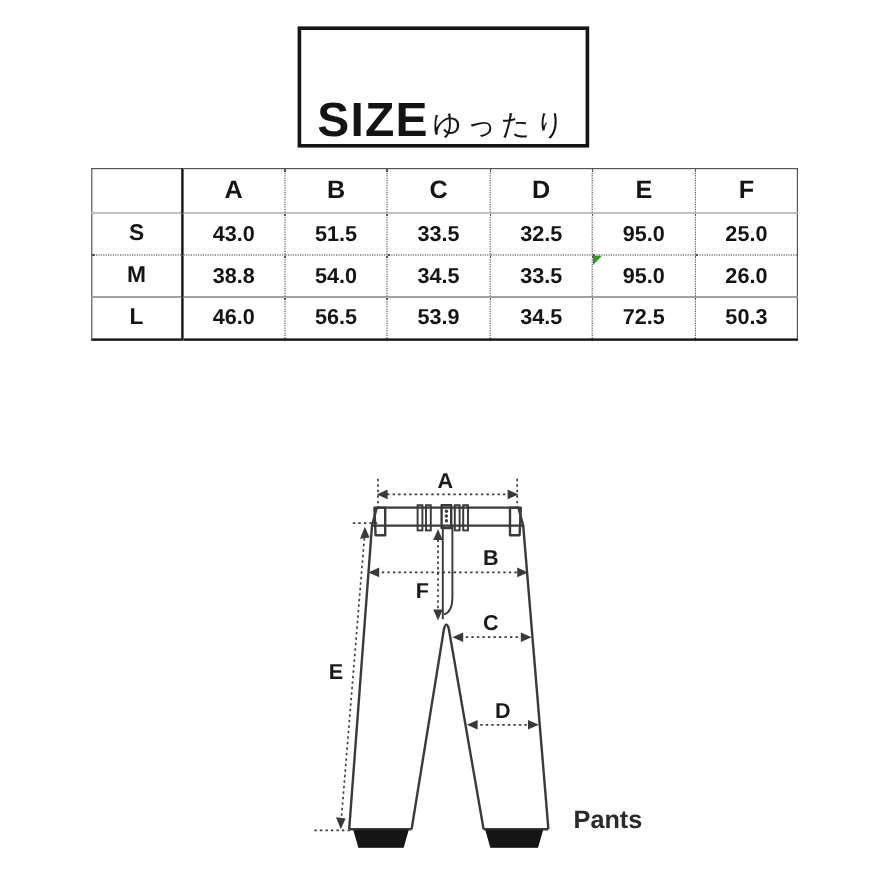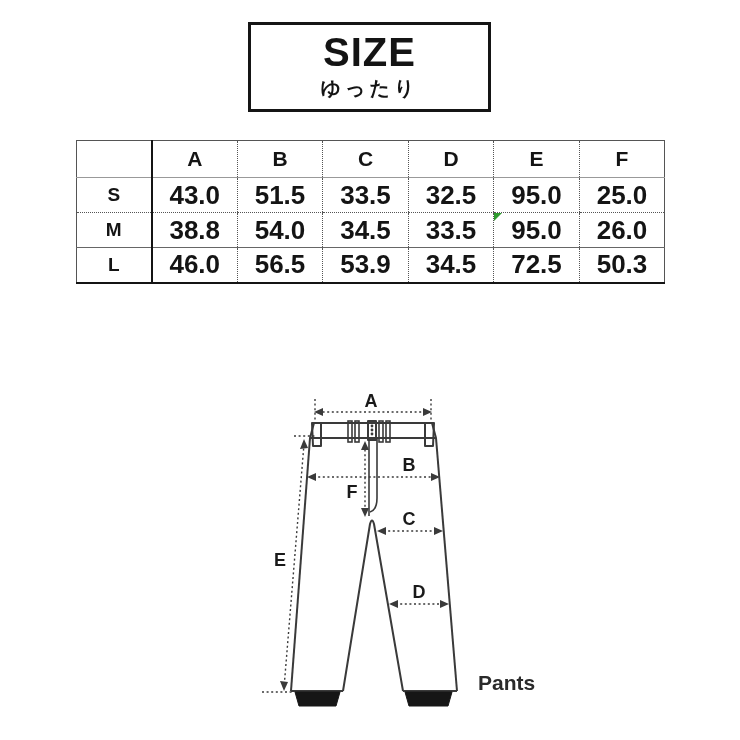--- a/index.html
+++ b/index.html
@@ -5,41 +5,41 @@
   * { margin:0; padding:0; box-sizing:border-box; }
   html,body { background:#ffffff; }
   .canvas {
     position:relative; width:740px; height:740px; background:#ffffff;
     font-family:"Liberation Sans","DejaVu Sans",sans-serif; color:#111;
     overflow:hidden;
   }
 
   
   .size-box {
-    position:absolute; left:248px; top:22px; width:243px; height:90px;
+    position:absolute; left:248px; top:22px; width:243px; height:101px;
     border:3px solid #151515; background:#fff;
-    display:flex; flex-direction:column; align-items:center; justify-content:center; gap:3px;
+    display:flex; flex-direction:row; align-items:flex-end; justify-content:center; gap:3px;
   }
   .size-title { font-size:40px; font-weight:800; line-height:1; letter-spacing:1px; color:#141414; }
-  .size-sub   { font-size:20px; font-weight:700; letter-spacing:4px; color:#141414; }
+  .size-sub   { font-size:24px; font-weight:400; letter-spacing:4px; color:#141414; }
 
   
   table.size-table {
     position:absolute; left:76px; top:140px;
     border-collapse:collapse; table-layout:fixed;
     border:1px solid #555; border-bottom:2px solid #141414;
   }
   .size-table th, .size-table td {
     padding:0; text-align:center; vertical-align:middle;
     font-weight:700; color:#141414; white-space:nowrap; overflow:hidden;
   }
   tr.letters th  { height:37px; font-size:21px; border-bottom:1px solid #999; }
   tr.jplabels th { height:34px; font-size:17px; border-bottom:2px solid #141414; }
   tr.jplabels th.colA-small { font-size:11px; letter-spacing:-0.5px; }
-  tr.data th, tr.data td { height:35px; font-size:26px; }
+  tr.data th, tr.data td { height:35px; font-size:18px; }
   tr.data th.rowhead { font-size:19px; }
   .rowhead, .corner { border-right:2px solid #141414; }
   .dcol { border-left:1px dotted #555; }
   tr.r-s  th, tr.r-s  td { border-bottom:1px dotted #555; }
   tr.r-m  th, tr.r-m  td { border-bottom:1px solid #666; }
   tr.r-l  th, tr.r-l  td { border-bottom:1px dotted #555; }
   td.has-comment { position:relative; }
   td.has-comment::before {
     content:""; position:absolute; left:0; top:0; width:0; height:0;
     border-top:8px solid var(--comment-green,#2e9b2e);

